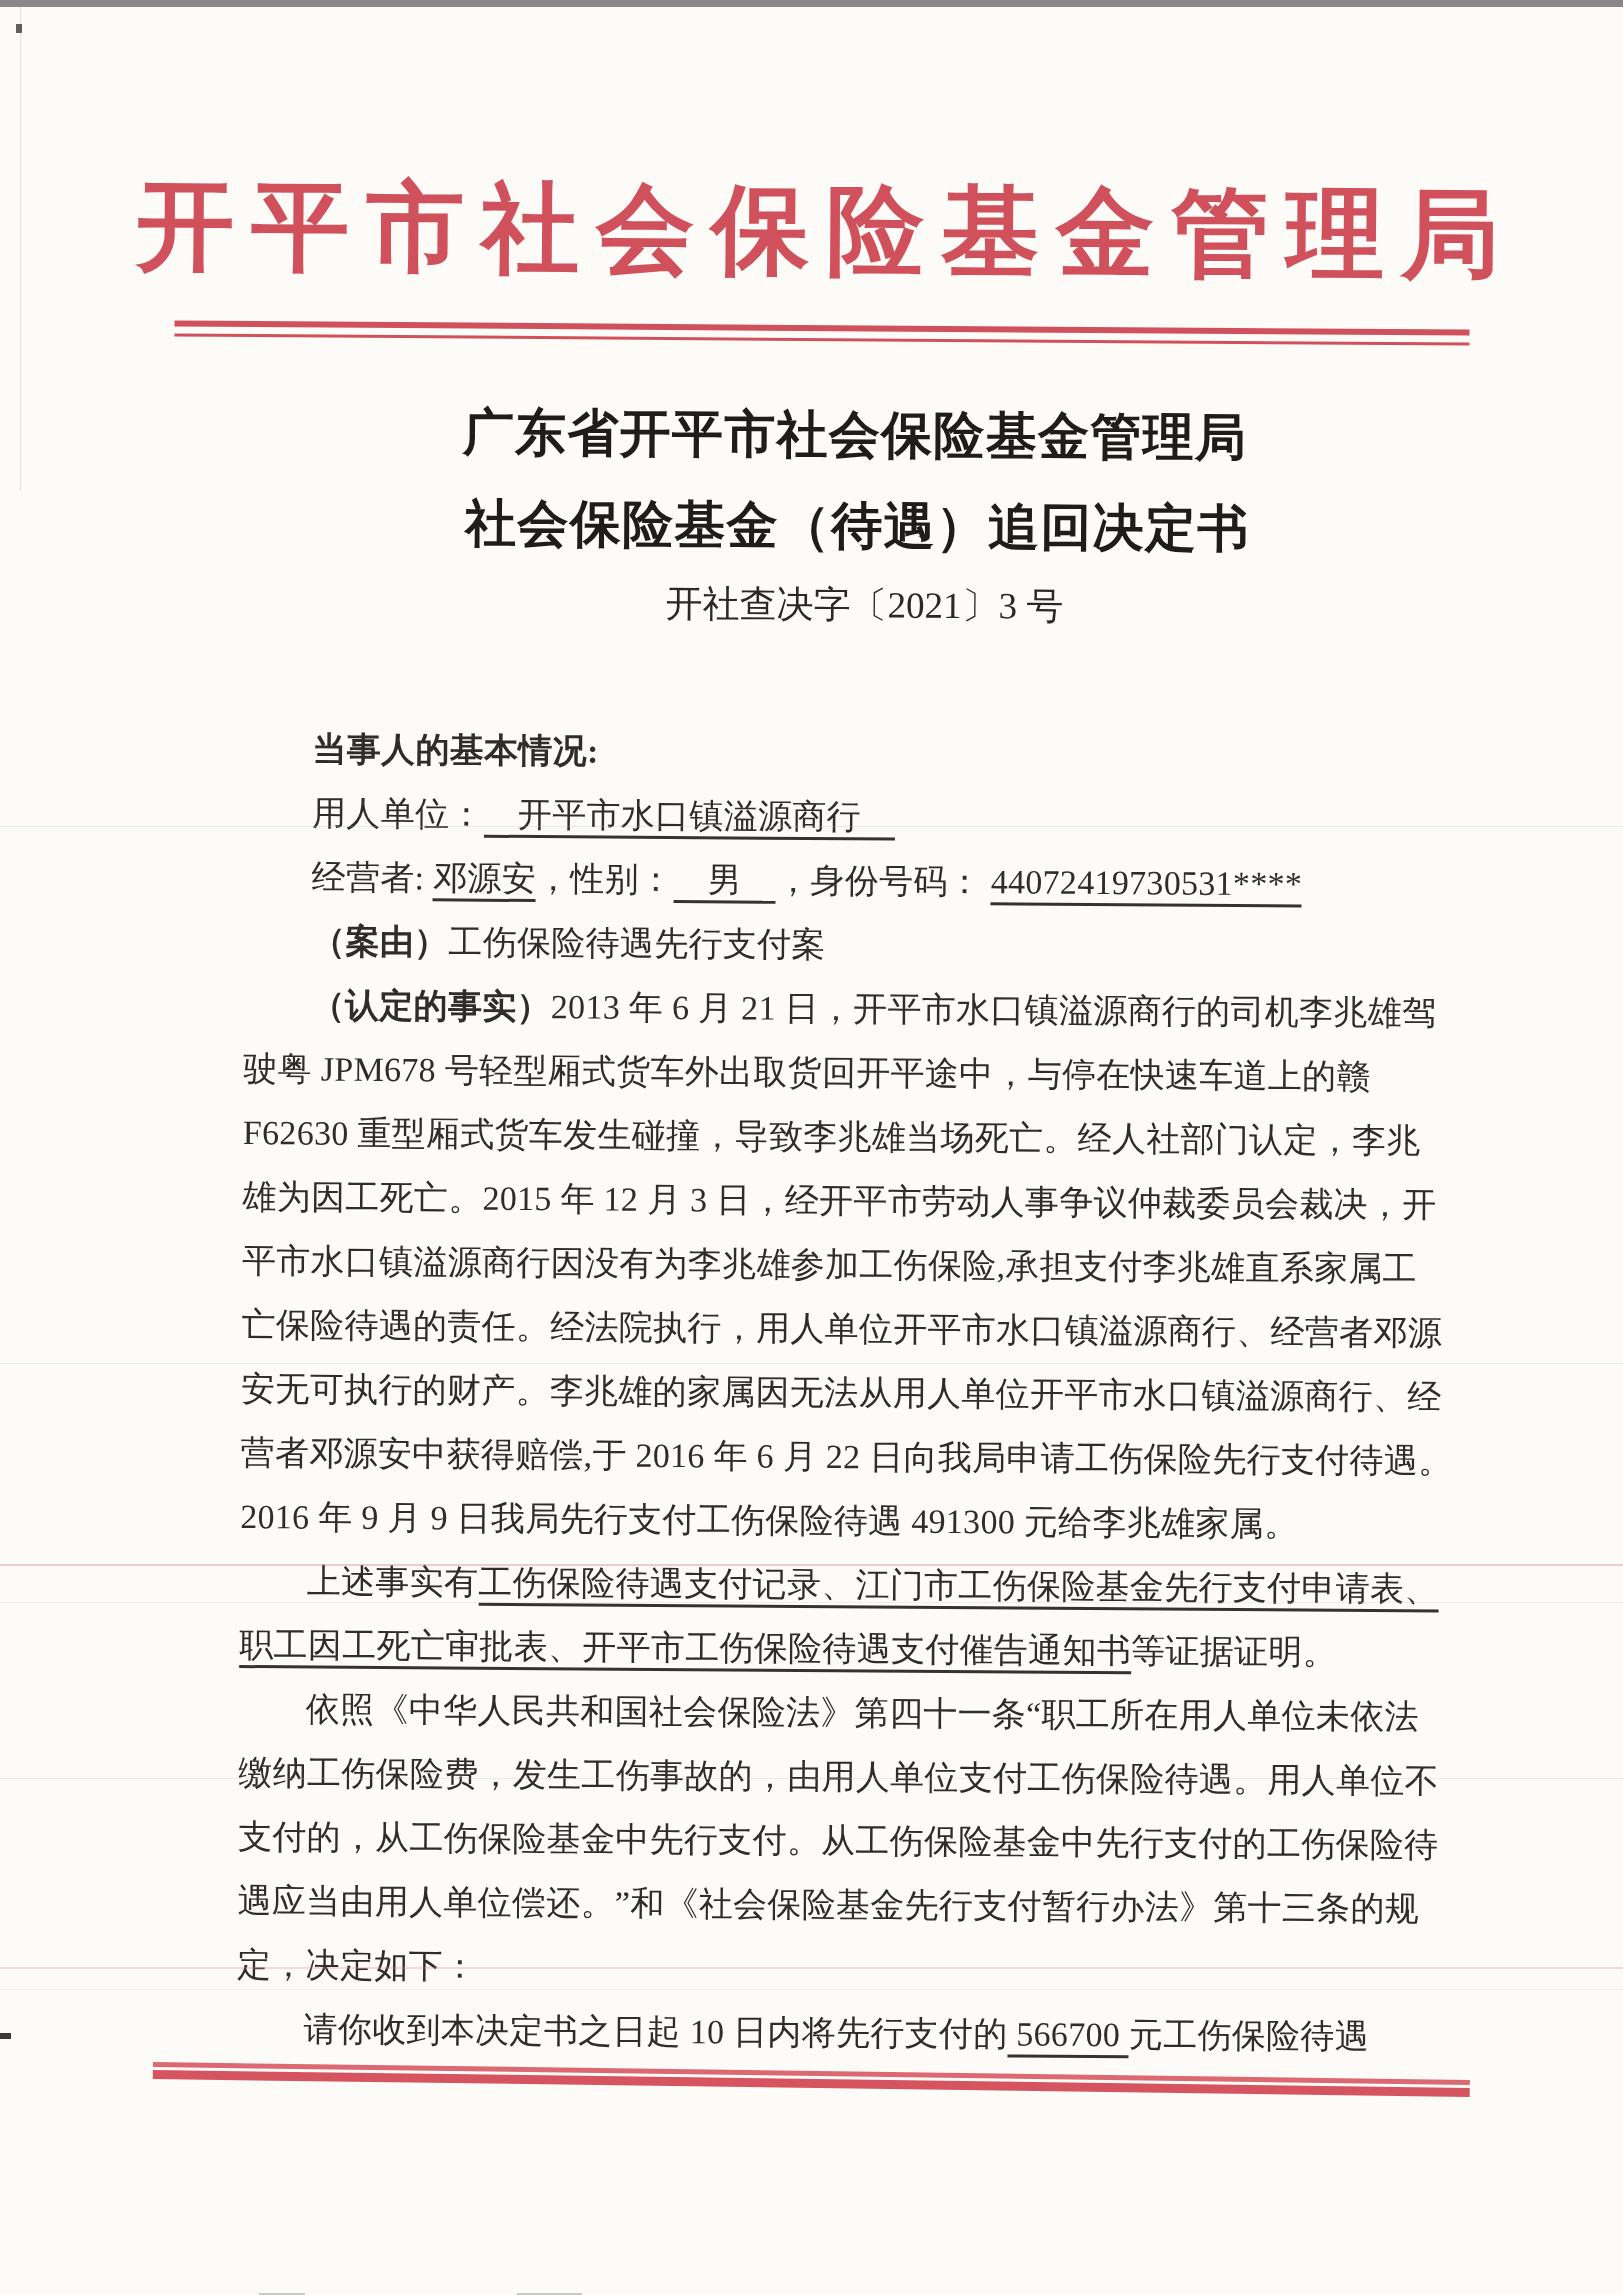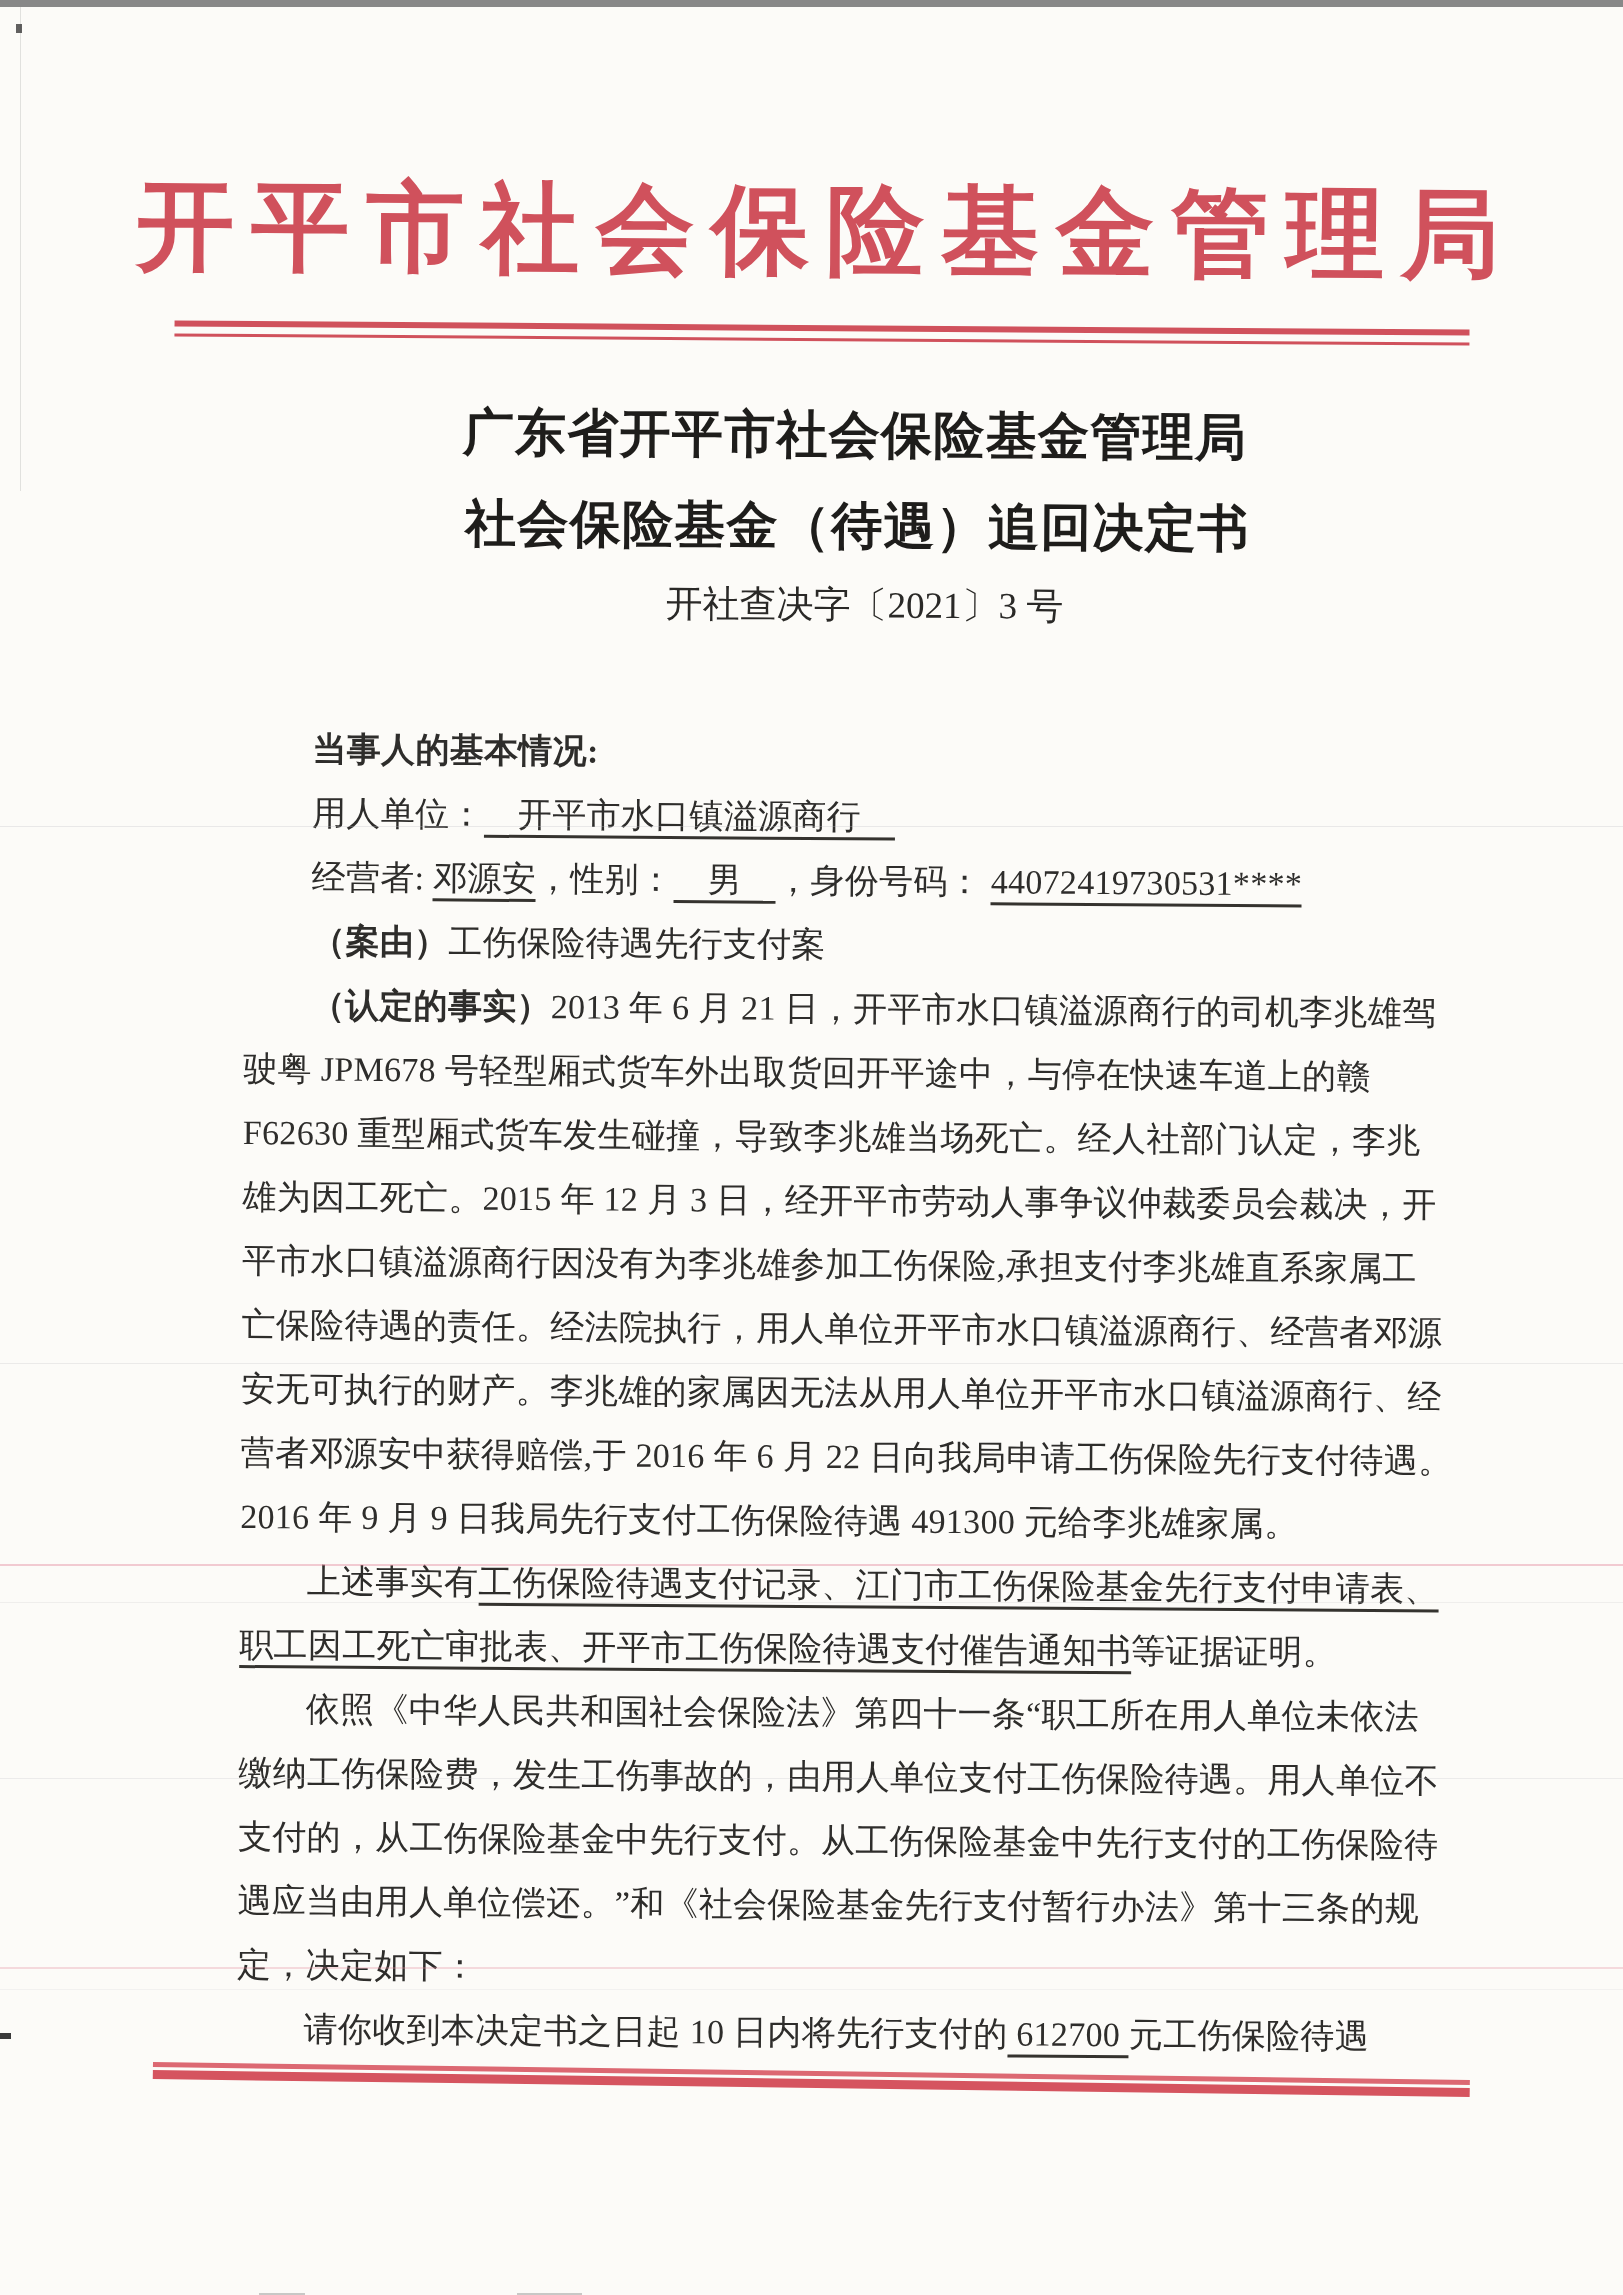--- a/index.html
+++ b/index.html
@@ -87,21 +87,21 @@
         <div class="line"><span class="">安无可执行的财产。李兆雄的家属因无法从用人单位开平市水口镇溢源商行、经</span></div>
         <div class="line"><span class="">营者邓源安中获得赔偿,于 2016 年 6 月 22 日向我局申请工伤保险先行支付待遇。</span></div>
         <div class="line"><span class="">2016 年 9 月 9 日我局先行支付工伤保险待遇 491300 元给李兆雄家属。</span></div>
         <div class="line indent"><span class="">上述事实有</span><span class="seg-u">工伤保险待遇支付记录、江门市工伤保险基金先行支付申请表、</span></div>
         <div class="line"><span class="seg-u">职工因工死亡审批表、开平市工伤保险待遇支付催告通知书</span><span class="">等证据证明。</span></div>
         <div class="line indent"><span class="">依照《中华人民共和国社会保险法》第四十一条“职工所在用人单位未依法</span></div>
         <div class="line"><span class="">缴纳工伤保险费，发生工伤事故的，由用人单位支付工伤保险待遇。用人单位不</span></div>
         <div class="line"><span class="">支付的，从工伤保险基金中先行支付。从工伤保险基金中先行支付的工伤保险待</span></div>
         <div class="line"><span class="">遇应当由用人单位偿还。”和《社会保险基金先行支付暂行办法》第十三条的规</span></div>
         <div class="line"><span class="">定，决定如下：</span></div>
-        <div class="line indent"><span class="">请你收到本决定书之日起 10 日内将先行支付的</span><span class="seg-u"> 612700 </span><span class="">元工伤保险待遇</span></div>
+        <div class="line indent"><span class="">请你收到本决定书之日起 10 日内将先行支付的</span><span class="seg-u"> 566700 </span><span class="">元工伤保险待遇</span></div>
       </div>
 
   </div>
 
   <div class="hline" style="top:819px;height:1.3px;background:rgba(190,190,195,.30);"></div>
   <div class="hline" style="top:1356px;height:1.3px;background:rgba(190,190,195,.28);"></div>
   <div class="hline" style="top:1557px;height:2px;background:rgba(225,130,150,.40);"></div>
   <div class="hline" style="top:1595px;height:1.3px;background:rgba(200,200,200,.25);"></div>
   <div class="hline" style="top:1771px;height:1.3px;background:rgba(200,200,205,.30);"></div>
   <div class="hline" style="top:1960px;height:2px;background:rgba(225,140,155,.30);"></div>

